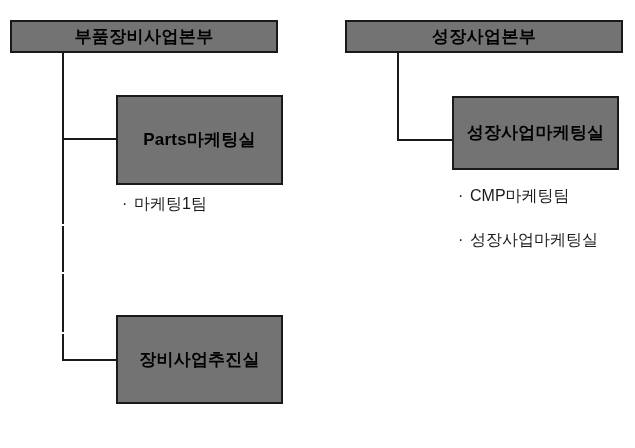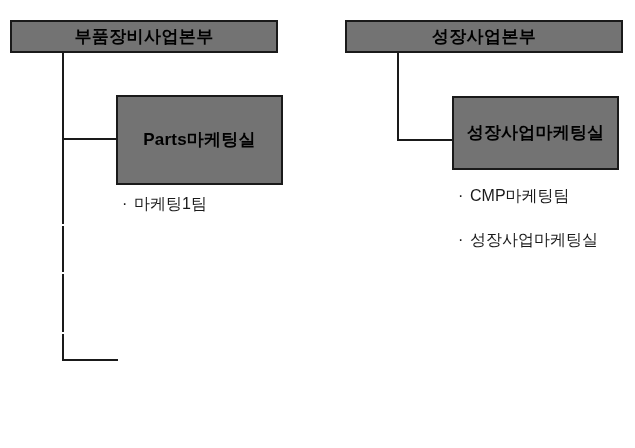--- a/index.html
+++ b/index.html
@@ -136,20 +136,23 @@
   <div class="node-box box-department" id="box-parts-marketing">
     <span class="node-label">Parts마케팅실</span>
   </div>
 
   <ul class="team-list" id="teams-parts-marketing">
     <li class="team-item">
       <span class="bullet">·</span><span>마케팅1팀</span>
     </li>
   </ul>
 
+  <div class="node-box box-department" id="box-equipment-biz">
+    <span class="node-label">장비사업추진실</span>
+  </div>
 
 
   <div class="connector connector-v" id="conn-right-trunk"></div>
   <div class="connector connector-h" id="conn-right-branch1"></div>
 
   <div class="node-box box-division" id="box-growth-division">
     <span class="node-label">성장사업본부</span>
   </div>
 
   <div class="node-box box-department" id="box-growth-marketing">

